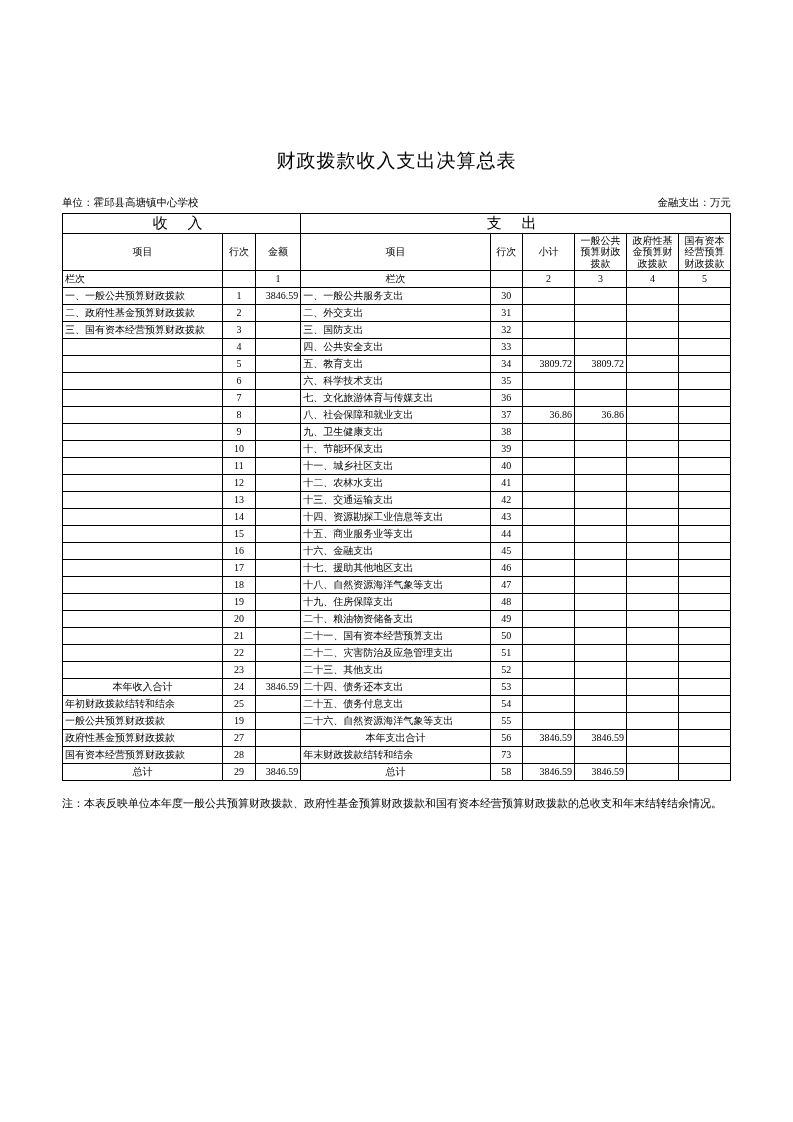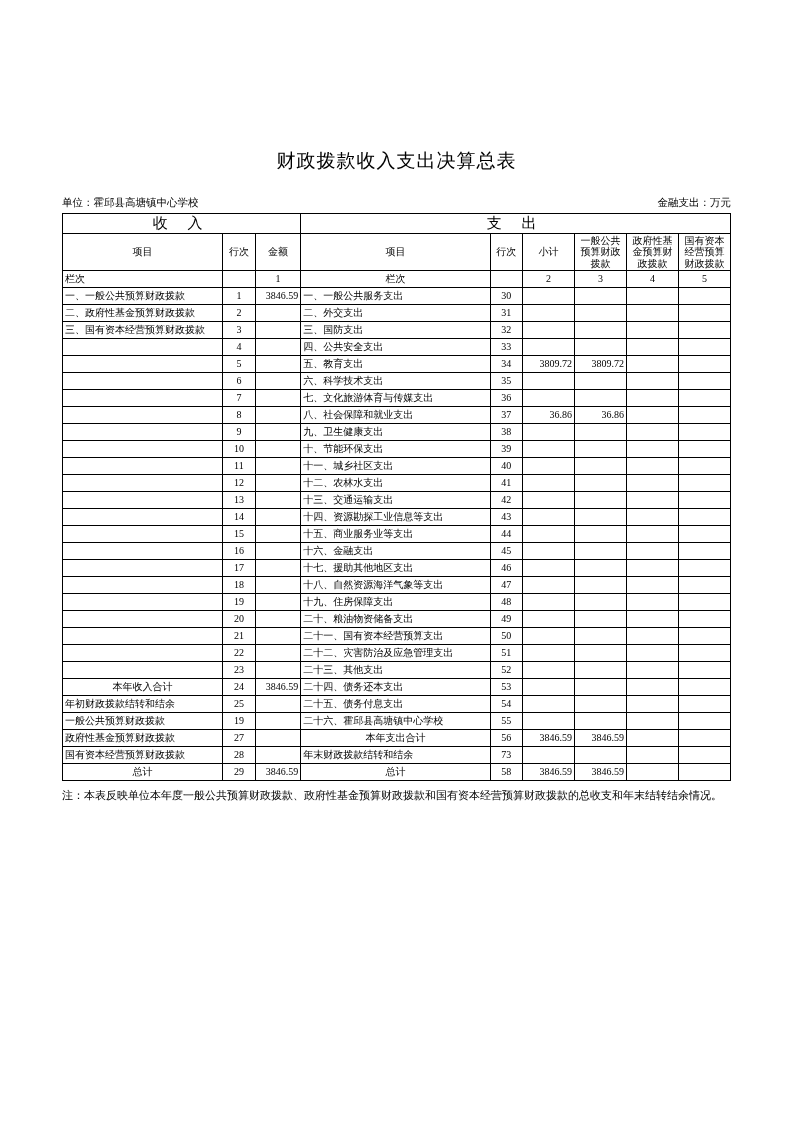--- a/index.html
+++ b/index.html
@@ -71,21 +71,21 @@
   }
   .hdr-cell {
     text-align: center;
     font-size: 10px;
     line-height: 1.12;
   }
   .rowlabel-indent { padding-left: 4px; }
   .note {
     font-size: 11px;
     line-height: 1.5;
-    margin-top: 6px;
+    margin-top: 14px;
     text-indent: 0;
   }
   .tall { height: 30px; }
   .two-line { line-height: 1.12; }
 </style>
 </head>
 <body>
 
 <div class="page">
 
@@ -410,21 +410,21 @@
           <td class="c">54</td>
           <td class="r"></td>
           <td class="r"></td>
           <td class="r"></td>
           <td class="r"></td>
         </tr>
         <tr>
           <td class="l rowlabel-indent">一般公共预算财政拨款</td>
           <td class="c">19</td>
           <td class="r"></td>
-          <td class="l">二十六、霍邱县高塘镇中心学校</td>
+          <td class="l">二十六、自然资源海洋气象等支出</td>
           <td class="c">55</td>
           <td class="r"></td>
           <td class="r"></td>
           <td class="r"></td>
           <td class="r"></td>
         </tr>
         <tr>
           <td class="l tall rowlabel-indent">政府性基金预算财政拨款</td>
           <td class="c tall">27</td>
           <td class="r tall"></td>

